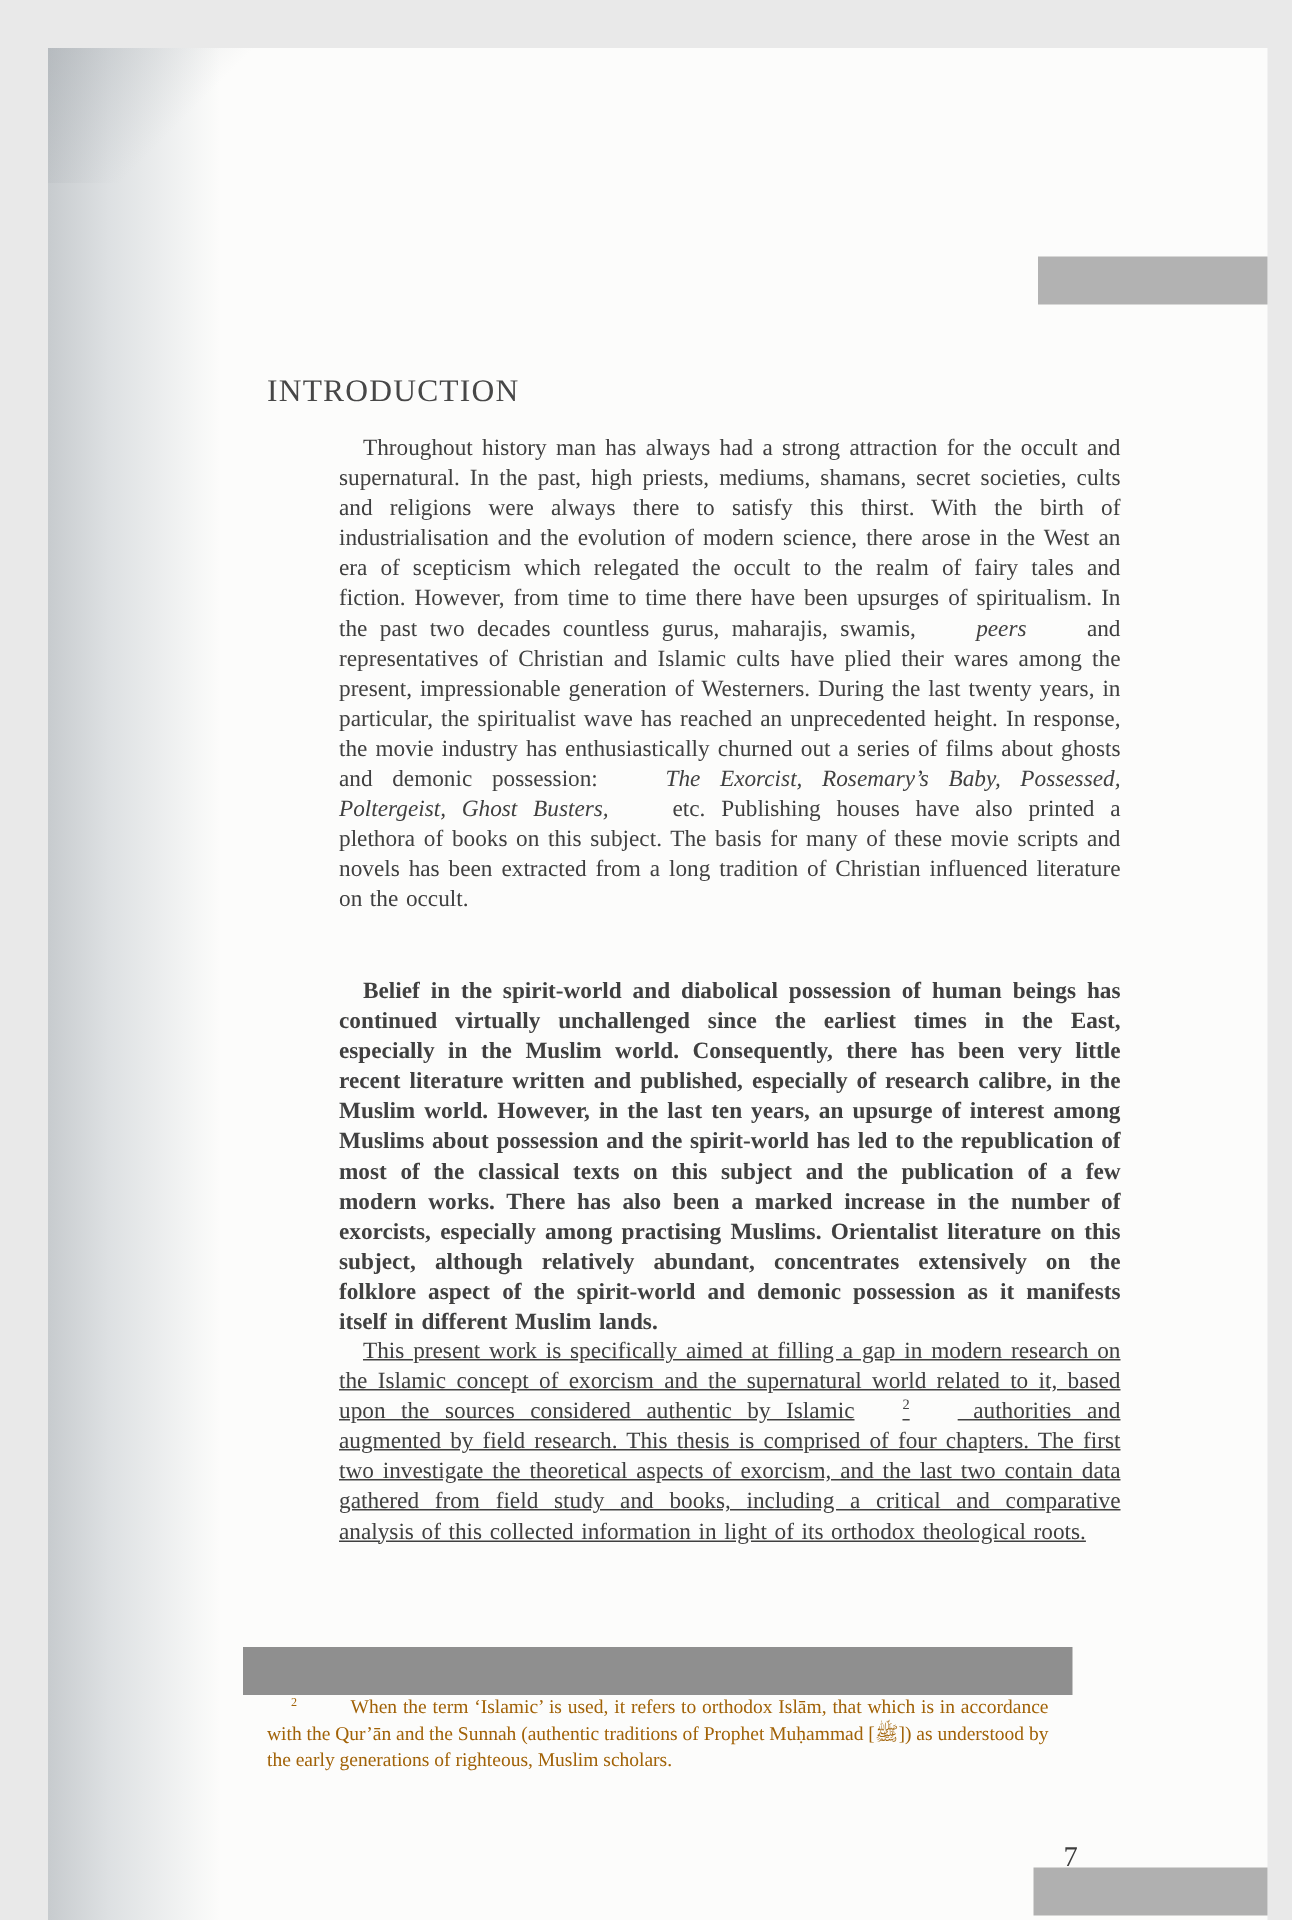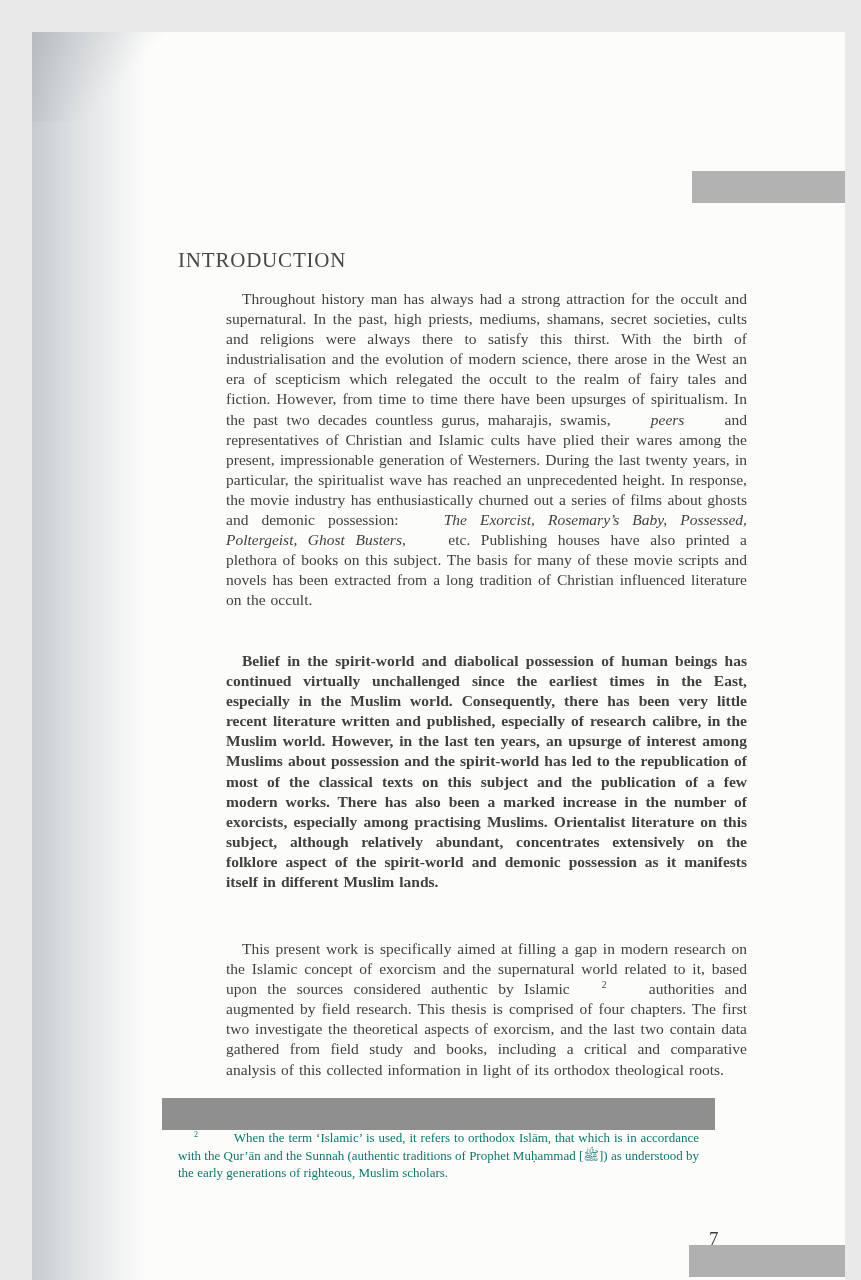--- a/index.html
+++ b/index.html
@@ -63,37 +63,37 @@
     width: 553px;
     font-size: 15.5px;
     line-height: 20.1px;
     text-align: justify;
     color: #404040;
     word-spacing: 1.2px;
     margin-left: 48px;
   }
   .par-1 { top: 241px; }
   .par-2 { top: 603px; font-weight: bold; }
-  .par-3 { top: 891px; }
+  .par-3 { top: 843px; text-decoration: underline; }
   .body-par i { font-style: italic; }
   sup { font-size: 62%; line-height: 0; vertical-align: super; }
   .footnote-rule {
     position: absolute;
     left: 130px; top: 1066px;
     width: 553px; height: 1.5px;
     background: #8f8f8f;
   }
   .footnote {
     position: absolute;
     left: 130px; top: 1081px;
     width: 553px;
     font-size: 13px;
     line-height: 17.6px;
     text-align: justify;
-    color: #0f766e;
+    color: #a16207;
   }
   .page-number {
     position: absolute;
     left: 661px; top: 1180px;
     font-size: 19px;
     color: #3c3c3c;
   }
   .footer-rule {
     position: absolute;
     left: 657px; top: 1213px;

